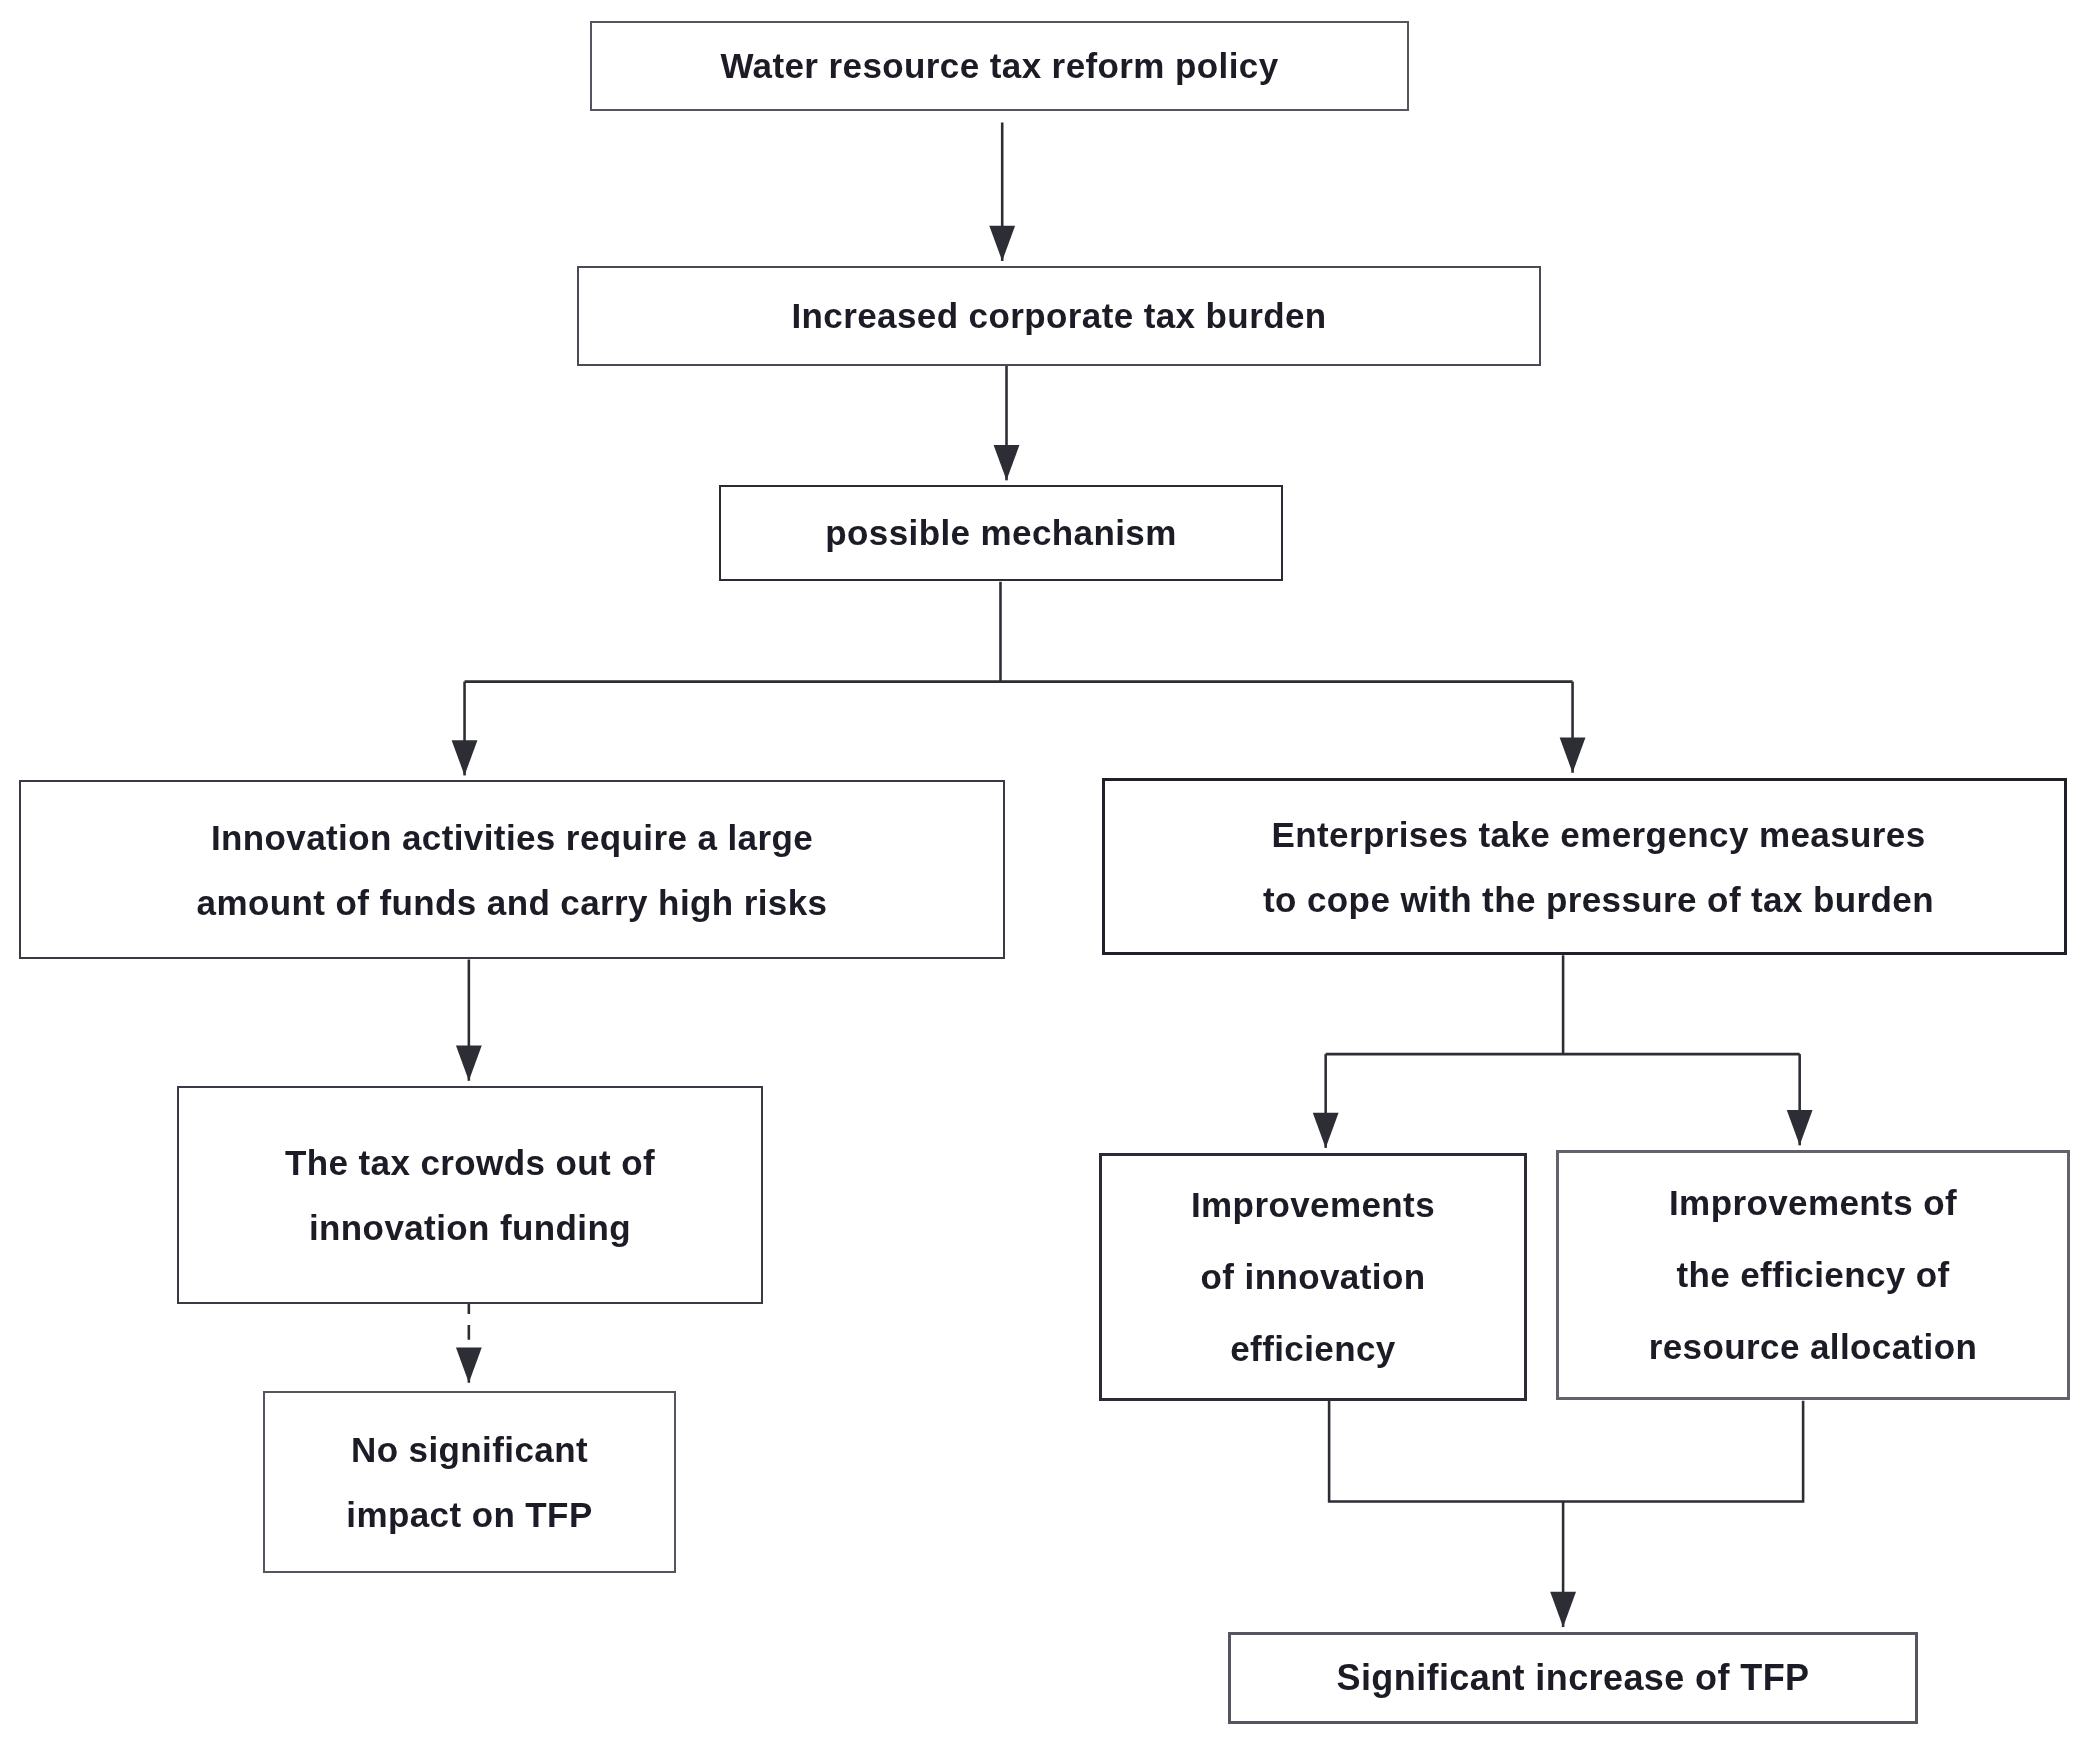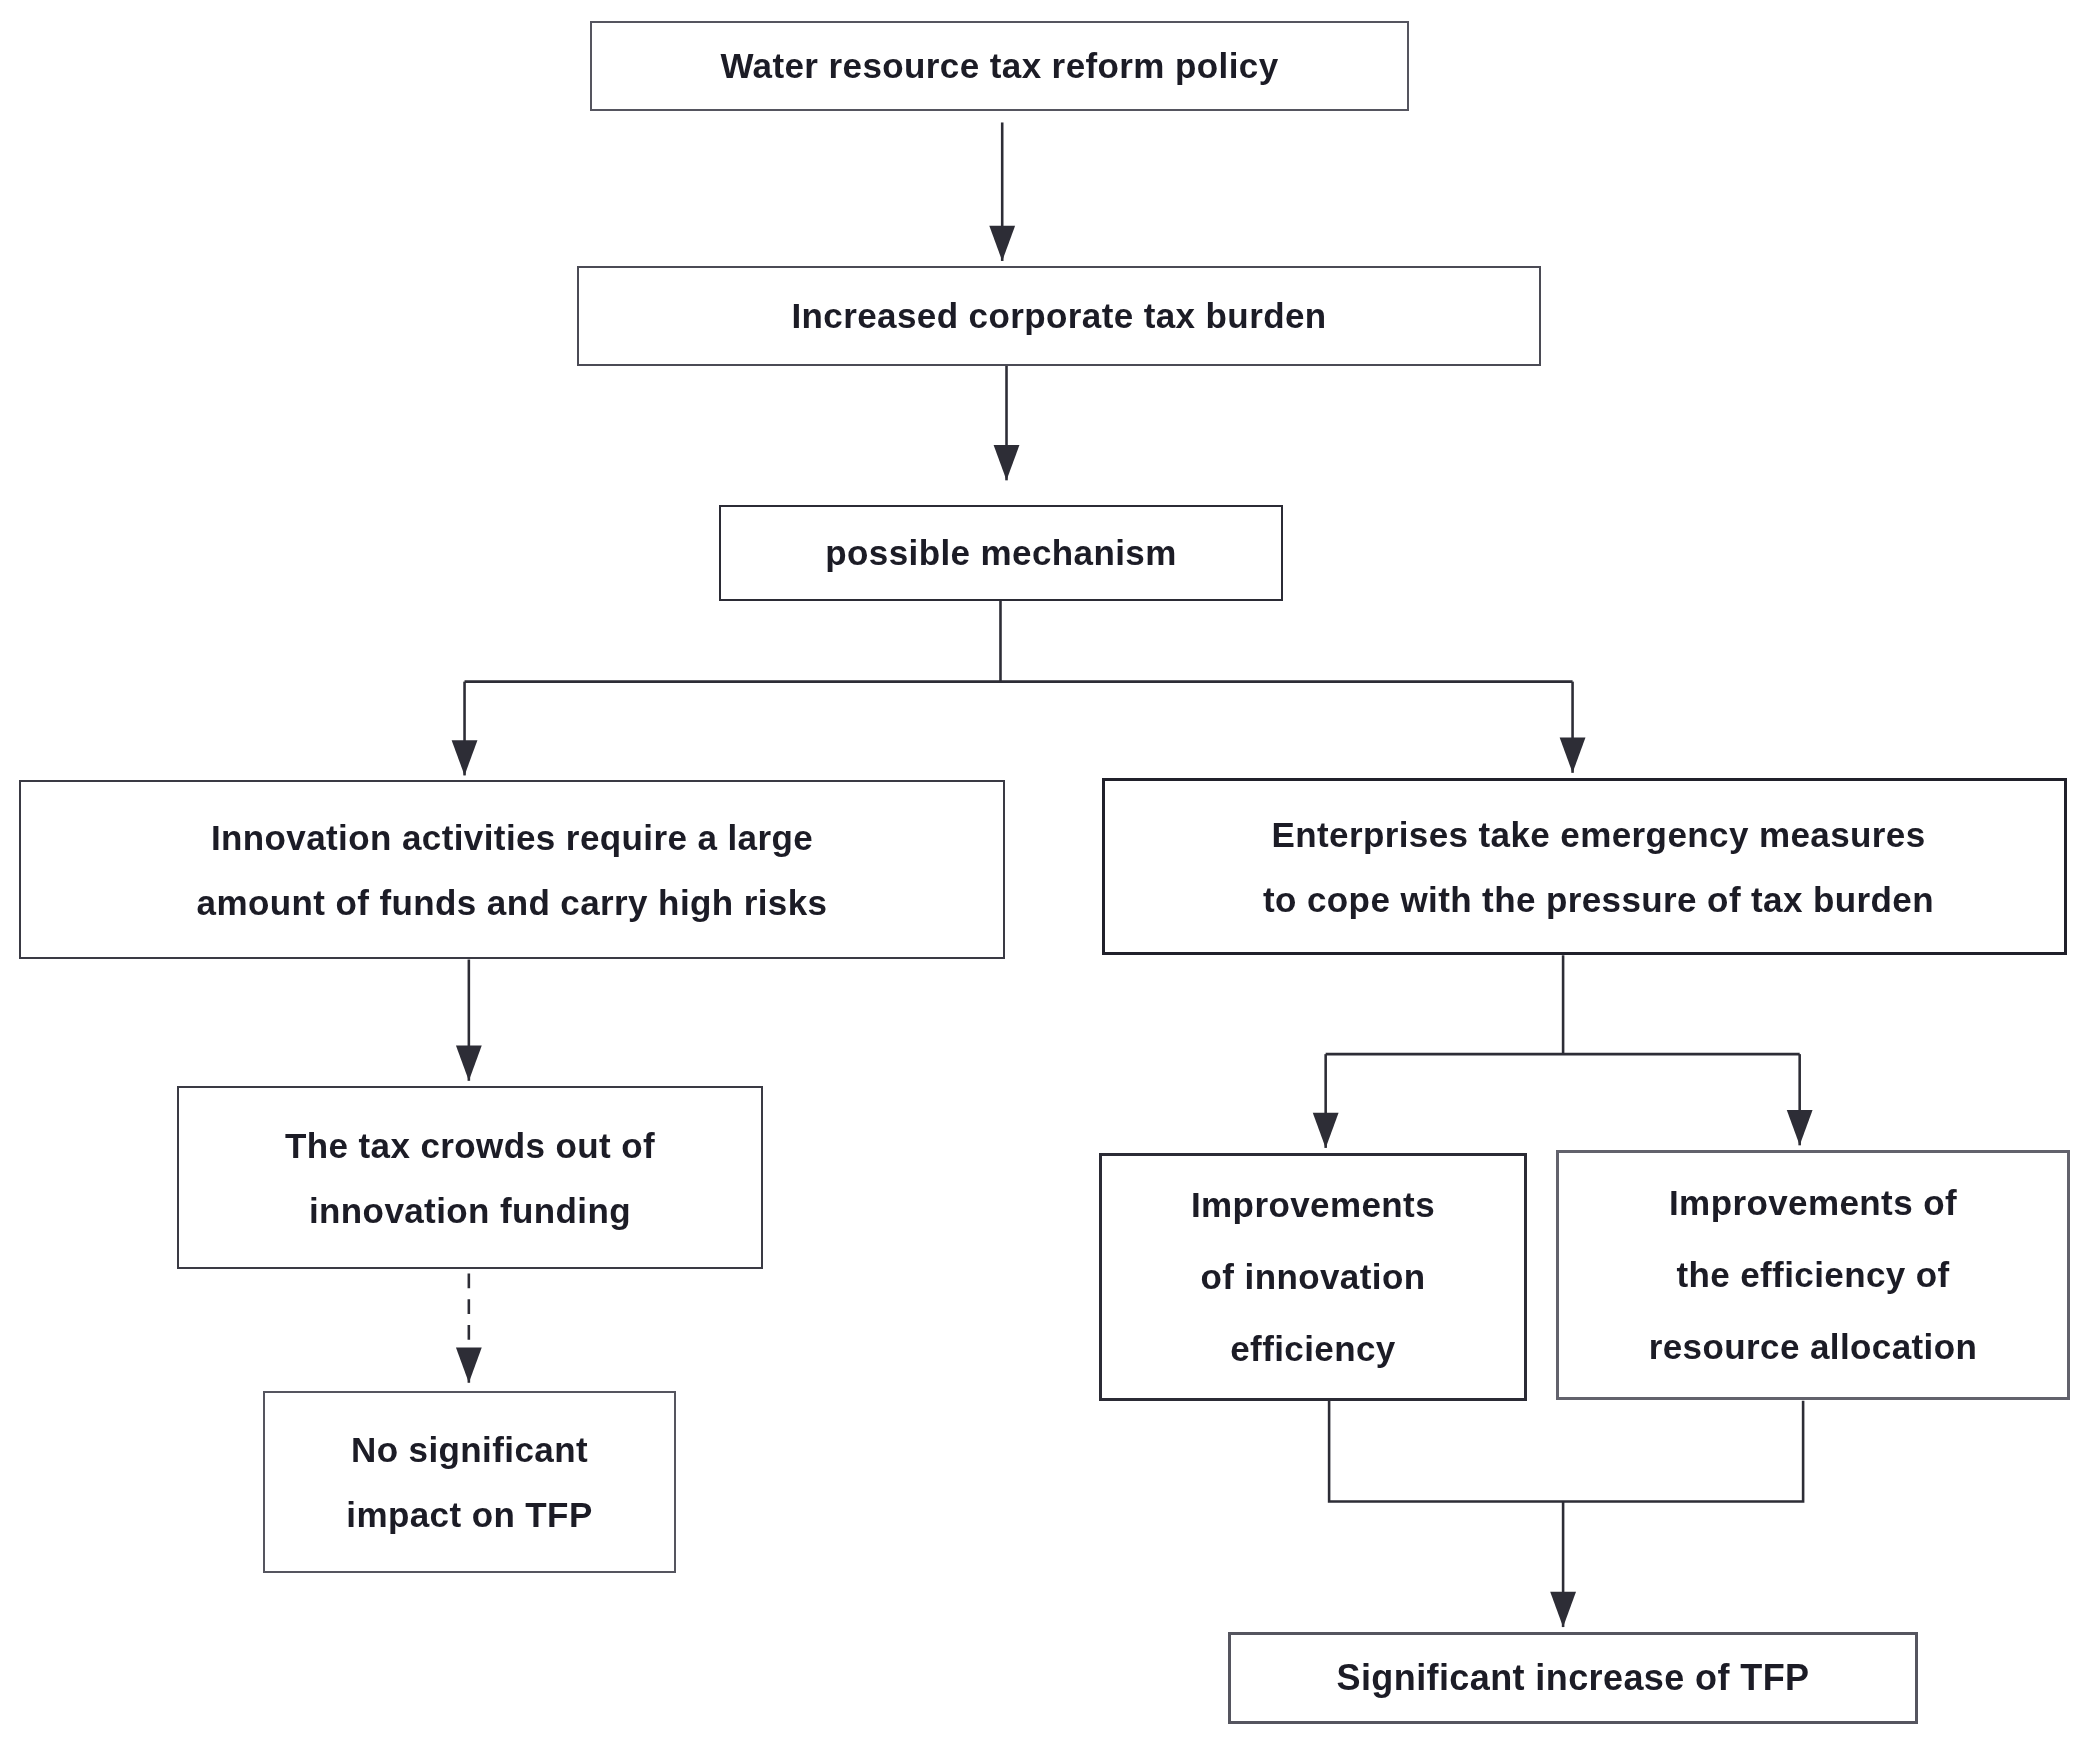--- a/index.html
+++ b/index.html
@@ -44,24 +44,24 @@
     white-space: pre-line;
     font-weight: bold;
     color: var(--text);
     background: #ffffff;
     border-style: solid;
     z-index: 2;
     letter-spacing: 0.4px;
   }
   #n-policy     { left: 590px;  top: 20.6px;   width: 819px;  height: 90px; font-size: 35px; border-width: 2.6px; border-color: #55555f; }
   #n-burden     { left: 577px;  top: 266px;  width: 964px;  height: 100px; font-size: 35px; border-width: 2.6px; border-color: #4b4b55; }
-  #n-mechanism  { left: 719px;  top: 485px;  width: 564px;  height: 96px; font-size: 35px; border-width: 2.6px; border-color: #2b2b35; margin-top: 20px; }
+  #n-mechanism  { left: 719px;  top: 485px;  width: 564px;  height: 96px; font-size: 35px; border-width: 2.6px; border-color: #2b2b35; }
   #n-innovation { left: 19px;   top: 780px;  width: 986px; height: 179px; font-size: 35px; line-height: 65px; border-width: 2.6px; border-color: #3a3a44; }
   #n-enterprise { left: 1102px; top: 778px;  width: 965px; height: 177px; font-size: 35px; line-height: 65px; border-width: 3.4px; border-color: #20202a; padding-left: 28px; }
-  #n-crowds     { left: 177px;  top: 1086px; width: 586px;  height: 183px; font-size: 35px; line-height: 65px; border-width: 2.6px; border-color: #3a3a44; }
+  #n-crowds     { left: 177px;  top: 1086px; width: 586px;  height: 218px; font-size: 35px; line-height: 65px; border-width: 2.6px; border-color: #3a3a44; }
   #n-noimpact   { left: 263px;  top: 1391px; width: 413px;  height: 182px; font-size: 35px; line-height: 65px; border-width: 2.6px; border-color: #55555f; }
   #n-management { left: 1099px; top: 1153px; width: 428px;  height: 248px; font-size: 35px; line-height: 72px; border-width: 3.4px; border-color: #2b2b35; }
   #n-allocation { left: 1556px; top: 1150px; width: 514px;  height: 250px; font-size: 35px; line-height: 72px; border-width: 3.4px; border-color: #62626c; }
   #n-tfp        { left: 1228px; top: 1632px; width: 690px;  height: 92px; font-size: 36px; border-width: 3.4px; border-color: #55555f; text-align: center; }
 </style>
 </head>
 <body>
 
 <div class="canvas">
 

